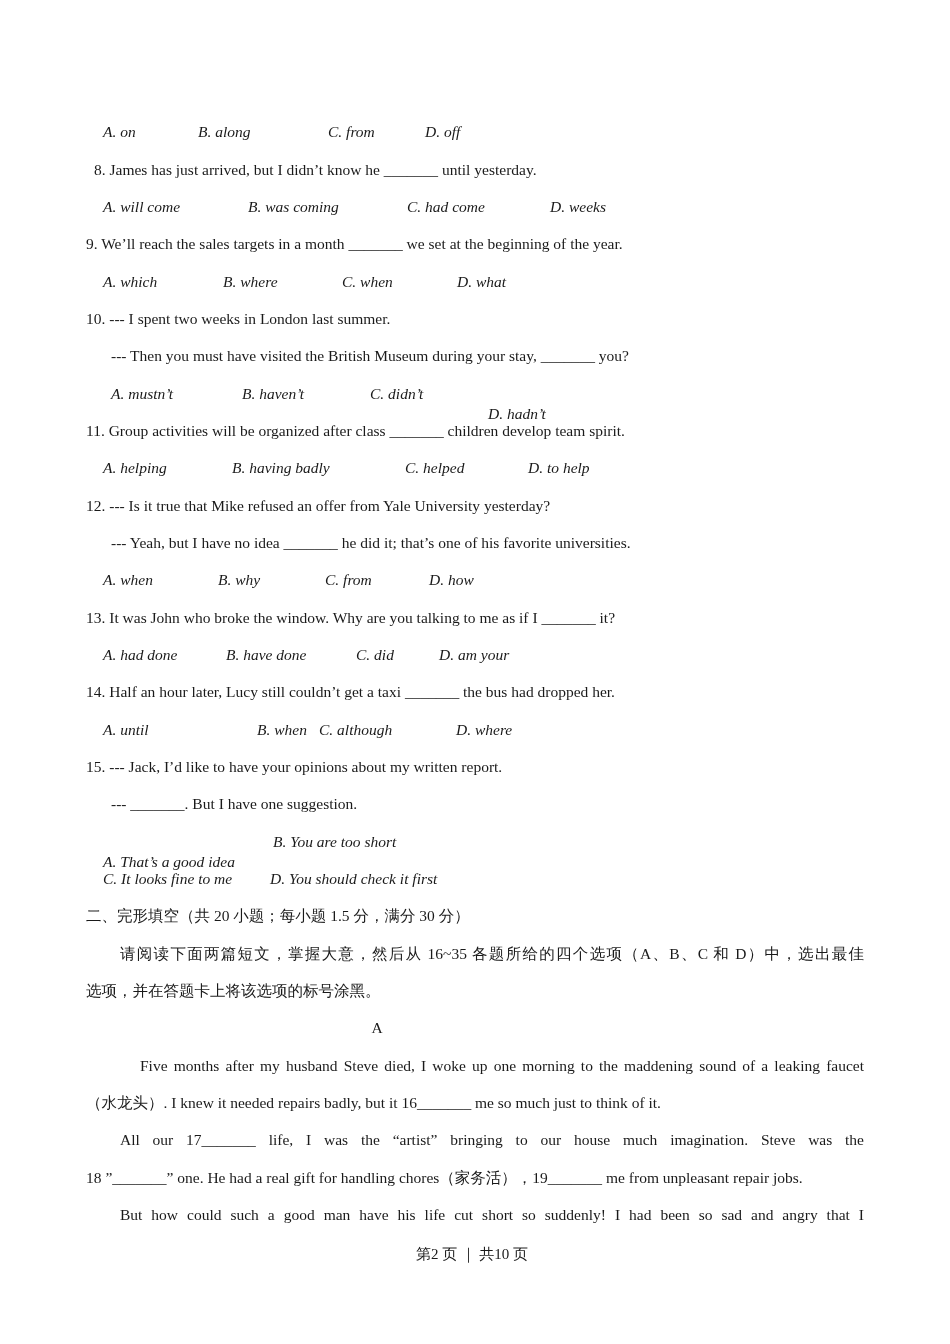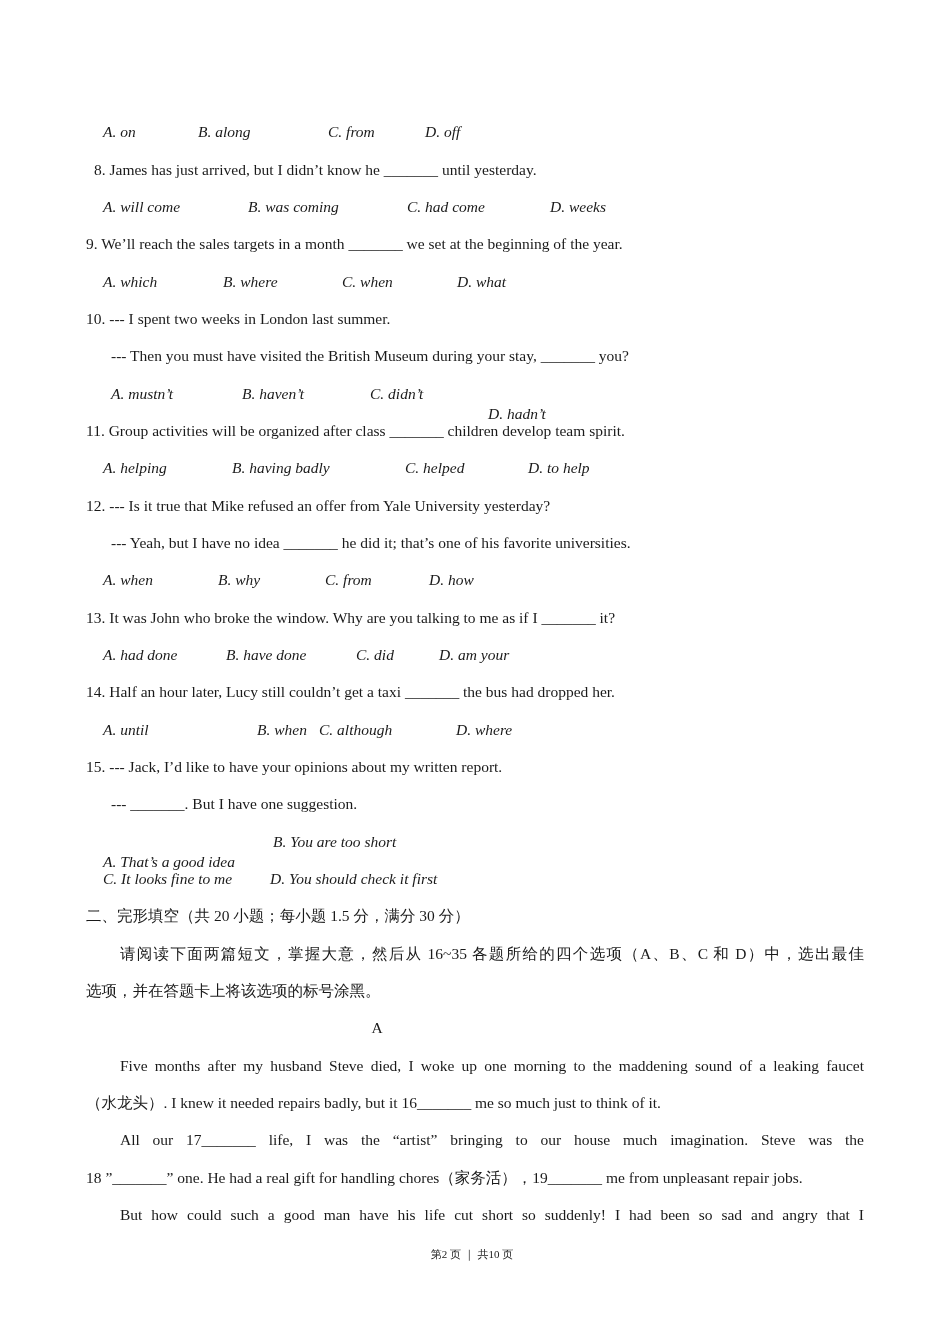--- a/index.html
+++ b/index.html
@@ -2,21 +2,21 @@
 <html><head>
 <meta charset="utf-8">
 <style>
   html, body { margin: 0; padding: 0; background: #ffffff; }
   body { width: 950px; height: 1344px; position: relative; overflow: hidden;
          font-family: "Liberation Serif", "DejaVu Serif", serif; color: #1a1a1a; font-size: 15.5px; }
   .line { position: absolute; white-space: nowrap; line-height: 20px; }
   .opt { position: absolute; white-space: nowrap; line-height: 20px; font-style: italic; }
   .justify { position: absolute; left: 86px; width: 778px; text-align: justify; text-align-last: justify; white-space: nowrap; line-height: 20px; }
   .center { position: absolute; left: 0; width: 950px; text-align: center; line-height: 20px; }
-  .footer { position: absolute; left: 0; width: 944px; text-align: center; font-size: 11px; line-height: 20px; font-family: Liberation Serif, serif; }
+  .footer { position: absolute; left: 0; width: 944px; text-align: center; font-size: 15px; line-height: 20px; font-family: Liberation Serif, serif; }
 </style>
 </head>
 <body>
 
 <div class="opt" style="left:103px;top:122px;">A. on</div>
 <div class="opt" style="left:198px;top:122px;">B. along</div>
 <div class="opt" style="left:328px;top:122px;">C. from</div>
 <div class="opt" style="left:425px;top:122px;">D. off</div>
 
 <div class="line" style="left:86px;top:160px;margin-left:8px;">8. James has just arrived, but I didn’t know he _______ until yesterday.</div>
@@ -71,21 +71,21 @@
 <div class="opt" style="left:270px;top:869px;">D. You should check it first</div>
 
 <div class="line" style="left:86px;top:906px;">二、完形填空（共 20 小题；每小题 1.5 分，满分 30 分）</div>
 <div class="justify" style="top:944px;left:120px;width:744px;">
   <span style="display:block;text-align-last:justify;text-align:justify;white-space:normal;">请阅读下面两篇短文，掌握大意，然后从 16~35 各题所给的四个选项（A、B、C 和 D）中，选出最佳</span>
 </div>
 <div class="line" style="left:86px;top:981px;">选项，并在答题卡上将该选项的标号涂黑。</div>
 <div class="center" style="top:1018px;left:0;width:754px;">A</div>
 
 <div class="justify" style="top:1056px;left:120px;width:744px;">
-  <span style="display:block;text-align:justify;text-align-last:justify;white-space:normal;">Five months after my husband Steve died, I woke up one morning to the maddening sound of a leaking faucet</span>
+  <span style="display:block;text-align:justify;text-align-last:justify;white-space:normal;margin-left:20px;">Five months after my husband Steve died, I woke up one morning to the maddening sound of a leaking faucet</span>
 </div>
 <div class="line" style="left:86px;top:1093px;">（水龙头）. I knew it needed repairs badly, but it 16_______ me so much just to think of it.</div>
 <div class="justify" style="top:1130px;left:120px;width:744px;">
   <span style="display:block;text-align:justify;text-align-last:justify;white-space:normal;">All our 17_______ life, I was the “artist” bringing to our house much imagination. Steve was the</span>
 </div>
 <div class="line" style="left:86px;top:1168px;">18 ”_______” one. He had a real gift for handling chores（家务活），19_______ me from unpleasant repair jobs.</div>
 <div class="justify" style="top:1205px;left:120px;width:744px;">
   <span style="display:block;text-align:justify;text-align-last:justify;white-space:normal;">But how could such a good man have his life cut short so suddenly! I had been so sad and angry that I</span>
 </div>
 

